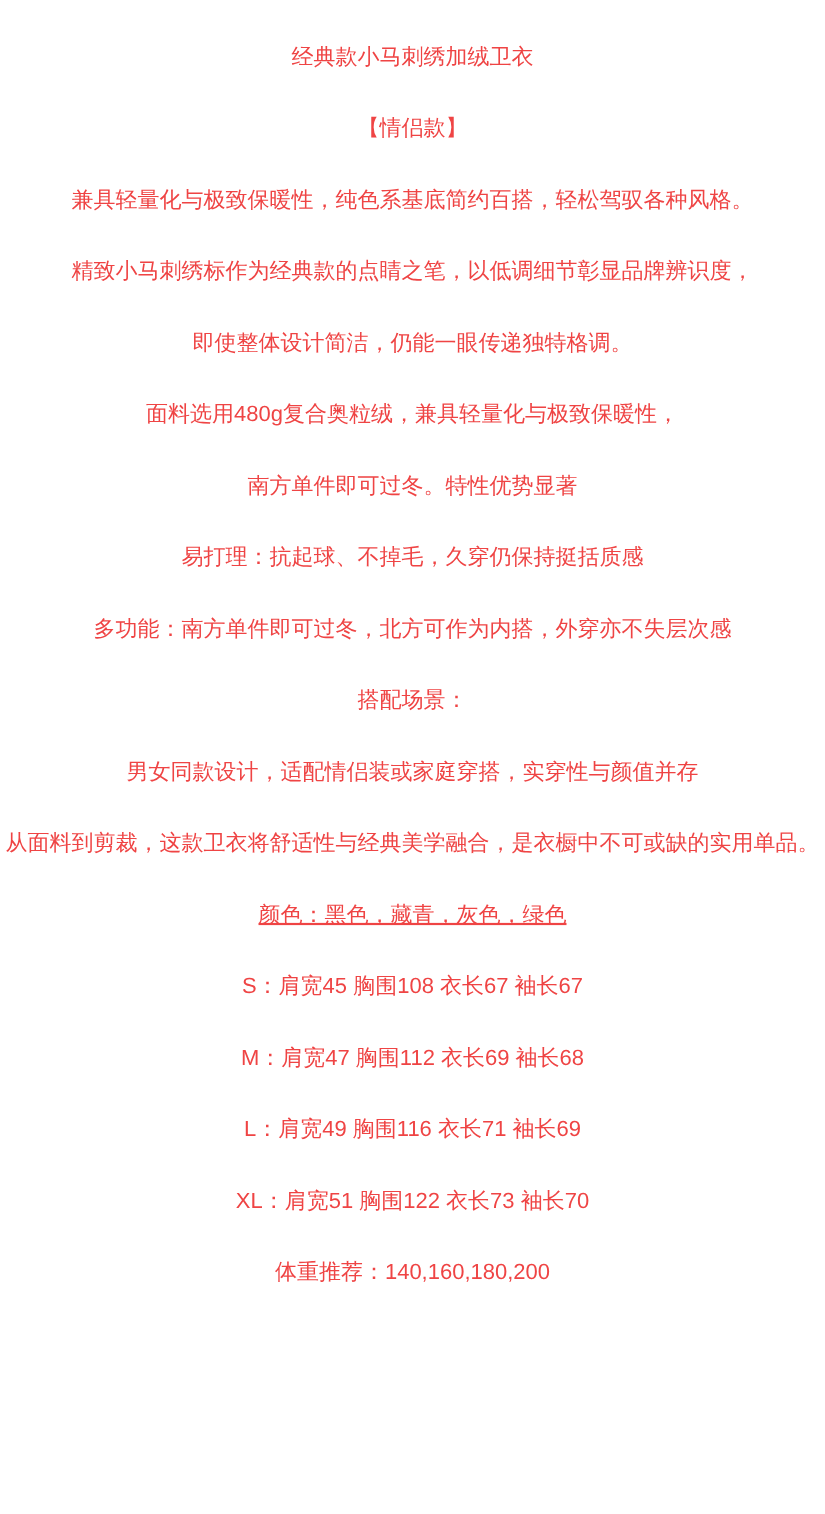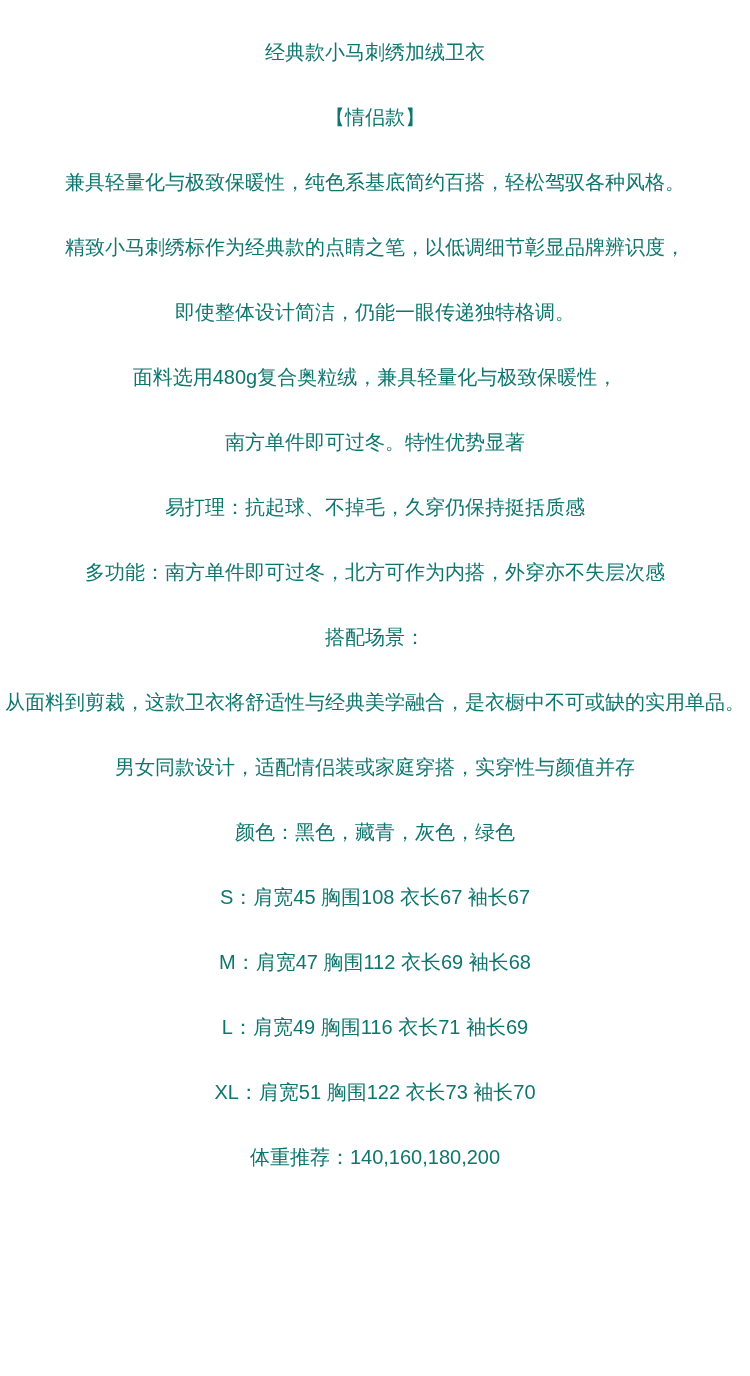--- a/index.html
+++ b/index.html
@@ -18,45 +18,46 @@
     height: 1376px;
     padding-top: 42px;
     overflow: hidden;
     background: #ffffff;
   }
   .line {
     margin: 0 0 45px 0;
     font-size: 20px;
     line-height: 20px;
     text-align: center;
-    color: #0f766e;
+    color: #ef4444;
     white-space: nowrap;
     font-weight: 400;
   }
   .extra-gap {
     margin-top: 24px;
+    text-decoration: underline;
   }
 </style>
 </head>
 <body>
 
 <div class="doc">
   <p class="line">经典款小马刺绣加绒卫衣</p>
   <p class="line">【情侣款】</p>
 
   <p class="line">兼具轻量化与极致保暖性，纯色系基底简约百搭，轻松驾驭各种风格。</p>
   <p class="line">精致小马刺绣标作为经典款的点睛之笔，以低调细节彰显品牌辨识度，</p>
   <p class="line">即使整体设计简洁，仍能一眼传递独特格调。</p>
   <p class="line">面料选用480g复合奥粒绒，兼具轻量化与极致保暖性，</p>
   <p class="line">南方单件即可过冬。特性优势显著</p>
   <p class="line">易打理：抗起球、不掉毛，久穿仍保持挺括质感</p>
   <p class="line">多功能：南方单件即可过冬，北方可作为内搭，外穿亦不失层次感</p>
   <p class="line">搭配场景：</p>
+  <p class="line">男女同款设计，适配情侣装或家庭穿搭，实穿性与颜值并存</p>
   <p class="line">从面料到剪裁，这款卫衣将舒适性与经典美学融合，是衣橱中不可或缺的实用单品。</p>
-  <p class="line">男女同款设计，适配情侣装或家庭穿搭，实穿性与颜值并存</p>
 
   <p class="line extra-gap">颜色：黑色，藏青，灰色，绿色</p>
 
   <p class="line">S：肩宽45 胸围108 衣长67 袖长67</p>
   <p class="line">M：肩宽47 胸围112 衣长69 袖长68</p>
   <p class="line">L：肩宽49 胸围116 衣长71 袖长69</p>
   <p class="line">XL：肩宽51 胸围122 衣长73 袖长70</p>
 
   <p class="line">体重推荐：140,160,180,200</p>
 </div>

